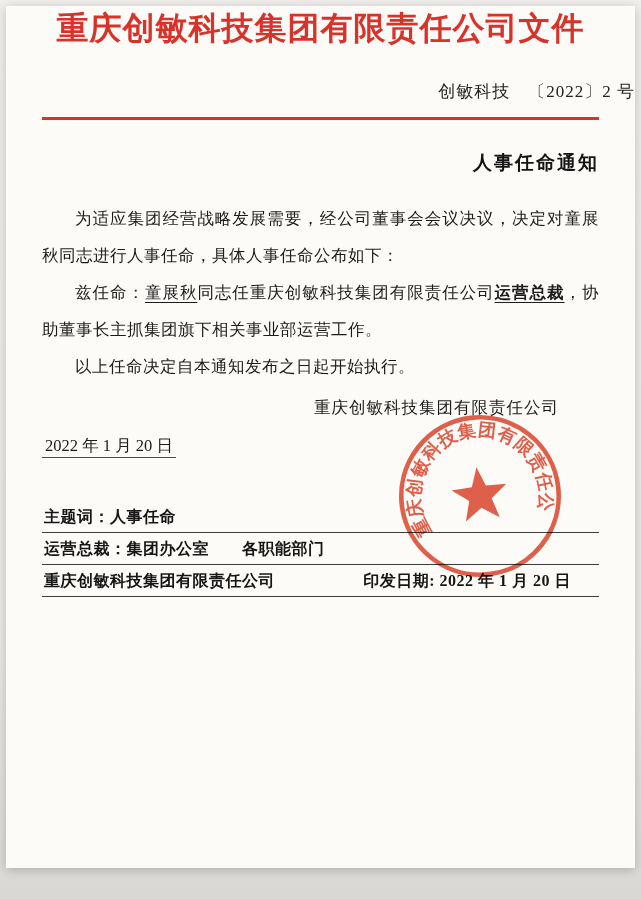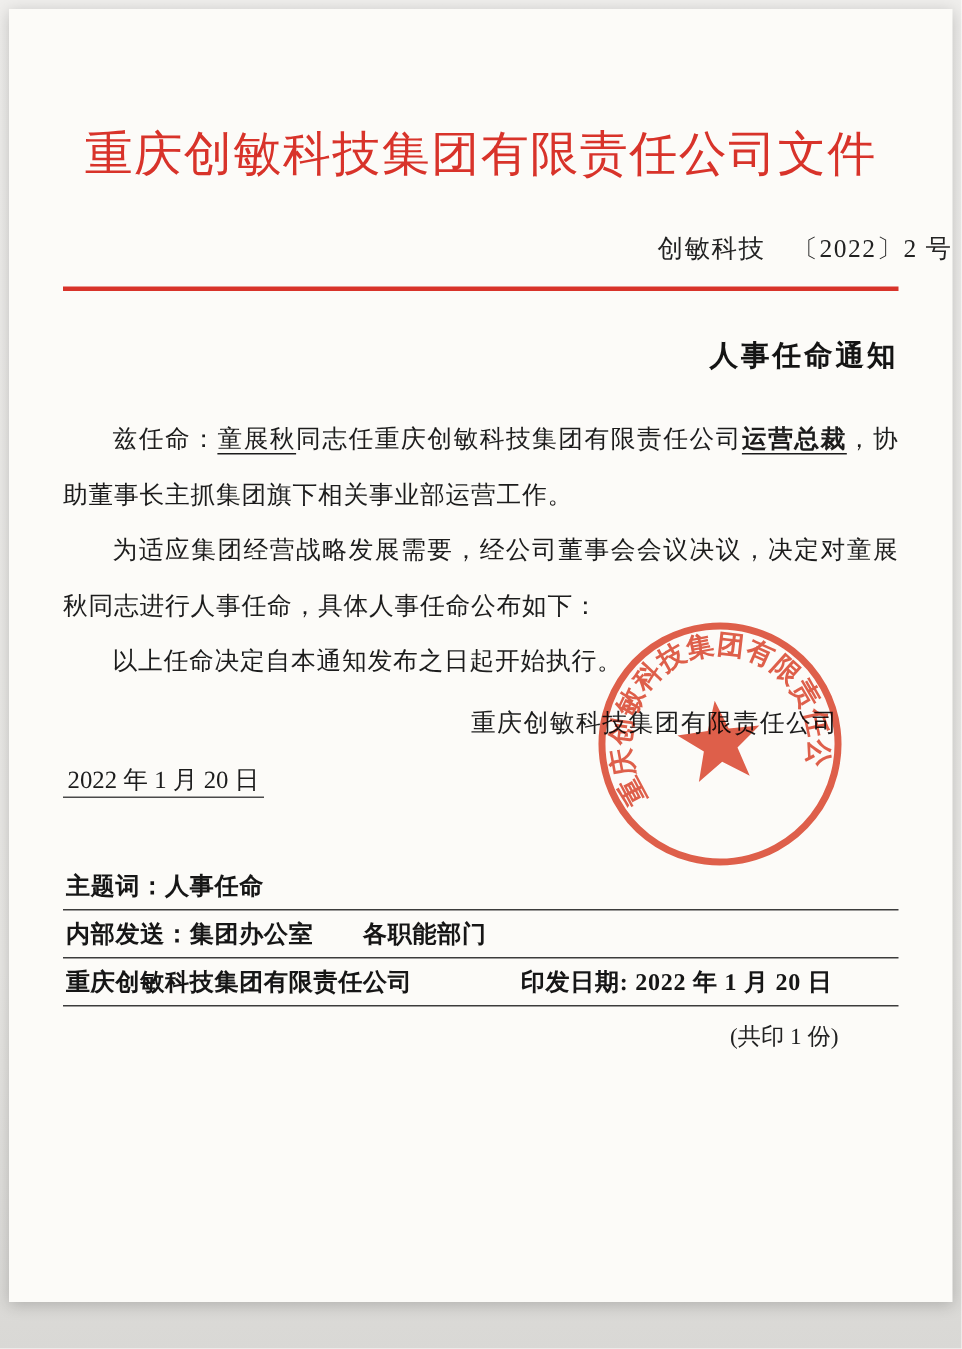--- a/index.html
+++ b/index.html
@@ -13,25 +13,25 @@
     position:relative;
     margin:6px auto 0;
     width:629px; height:862px;
     background:#fcfbf8;
     box-shadow:0 2px 10px rgba(0,0,0,.20);
     overflow:hidden;
   }
   .content { padding:0 36px; }
 
   .doc-title {
-    margin:0; padding-top:74px;
+    margin:0; 
     text-align:center;
     color:#d8332a;
     font-size:32px; line-height:44px;
-    font-weight:normal;
+    font-weight:bold;
     letter-spacing:1px;
   }
   .doc-number {
     margin-top:30px;
     text-align:right;
     font-size:17px; color:#222;
     letter-spacing:1px;
   }
   .red-rule {
     margin:14px 36px 0;
@@ -71,21 +71,21 @@
     margin:44px 36px 0;
     font-size:16px; font-weight:bold; color:#161616;
   }
   .f-row {
     display:flex; align-items:flex-end;
     padding:6px 2px 4px;
     border-bottom:1px solid #3c3c3c;
     letter-spacing:0.5px;
   }
   .f-row.spread { justify-content:space-between; }
-  .f-right { margin-right:42px; }
+  .f-right { margin-right:26px; }
   .copies {
     text-align:right; padding:10px 40px 0 0;
     font-weight:normal; font-size:15.5px; color:#222;
   }
 
   .seal {
     position:absolute; left:386px; top:402px;
     width:176px; height:176px;
     transform:rotate(-7deg);
     opacity:.88;
@@ -101,22 +101,22 @@
   <h1 class="doc-title">重庆创敏科技集团有限责任公司文件</h1>
 
   <div class="doc-number">创敏科技　〔2022〕2 号</div>
 
   <div class="red-rule"></div>
 
   <div class="content">
     <div class="notice-title">人事任命通知</div>
 
     <div class="body-block">
+      <p class="para">为适应集团经营战略发展需要，经公司董事会会议决议，决定对童展秋同志进行人事任命，具体人事任命公布如下：</p>
       <p class="para"><span>兹任命：</span><span class="u">童展秋</span><span>同志任重庆创敏科技集团有限责任公司</span><span class="u strong">运营总裁</span><span>，协助董事长主抓集团旗下相关事业部运营工作。</span></p>
-      <p class="para">为适应集团经营战略发展需要，经公司董事会会议决议，决定对童展秋同志进行人事任命，具体人事任命公布如下：</p>
       <p class="para">以上任命决定自本通知发布之日起开始执行。</p>
     </div>
 
     <div class="sign-company">重庆创敏科技集团有限责任公司</div>
     <div class="sign-date"><span>2022 年 1 月 20 日</span></div>
   </div>
 
   <svg class="seal" viewBox="0 0 170 170">
     <circle cx="85" cy="85" r="76" fill="none" stroke="#dd4a33" stroke-width="4.5"></circle>
     <polygon points="85,57 91.8,75.7 111.6,76.3 95.9,88.6 101.5,107.7 85,96.5 68.5,107.7 74.1,88.6 58.4,76.3 78.2,75.7" fill="#dd4a33"></polygon>
@@ -126,22 +126,21 @@
     <text fill="#dd4a33" font-size="17.5" font-weight="bold" letter-spacing="0.5">
       <textPath href="#sealTextPath" startOffset="0">重庆创敏科技集团有限责任公司</textPath>
     </text>
   </svg>
 
   <div class="footer">
     <div class="f-row">
       <span>主题词：人事任命</span>
     </div>
     <div class="f-row">
-      <span>内部发送：集团办公室　　各职能部门</span>
+      <span>运营总裁：集团办公室　　各职能部门</span>
     </div>
     <div class="f-row spread">
       <span>重庆创敏科技集团有限责任公司</span>
       <span class="f-right">印发日期: 2022 年 1 月 20 日</span>
     </div>
-    <div class="copies">(共印 1 份)</div>
   </div>
 
 </div>
 
 </body></html>

